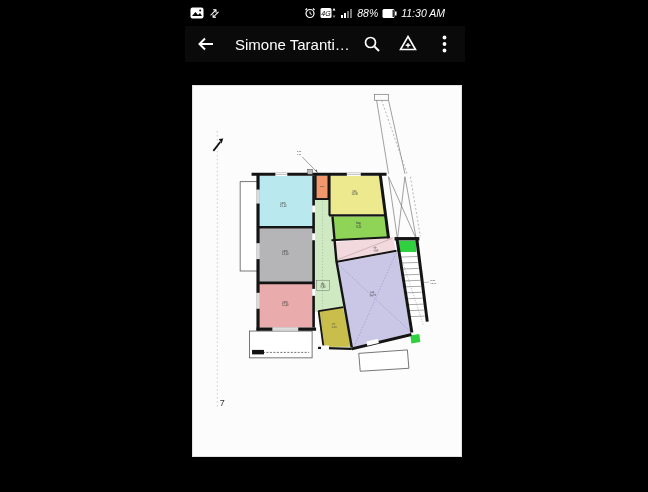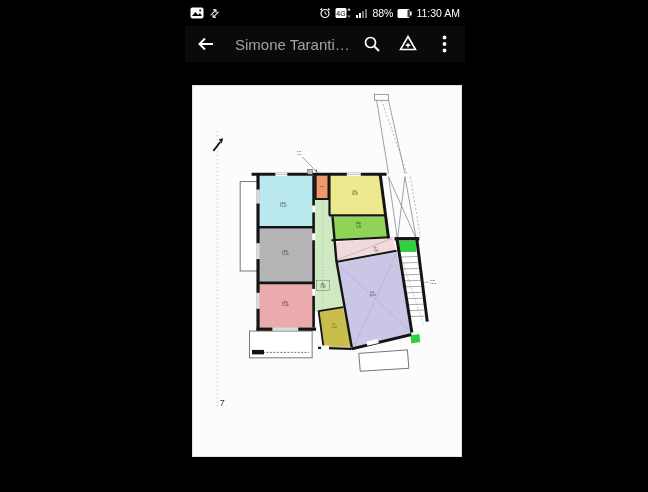--- a/index.html
+++ b/index.html
@@ -3,27 +3,27 @@
 <meta charset="utf-8">
 <style>
   html,body{margin:0;padding:0;background:#000;}
   .stage{position:relative;width:648px;height:492px;background:#000;overflow:hidden;
          font-family:"Liberation Sans",sans-serif;}
   .screen{position:absolute;left:185px;top:0;width:280px;height:492px;background:#000;}
   
   .status-bar{position:absolute;left:0;top:0;width:100%;height:26px;background:#000;
               display:flex;align-items:center;color:#fff;font-size:10.5px;}
   .sb-left{display:flex;align-items:center;gap:6px;margin-left:5px;}
-  .sb-right{display:flex;align-items:center;gap:4px;margin-left:auto;margin-right:5px;}
+  .sb-right{display:flex;align-items:center;gap:4px;margin-left:auto;margin-right:20px;font-style:italic;}
   .sb-txt{color:#fff;letter-spacing:0;}
   .sync-glyph{display:inline-block;transform:rotate(-45deg);font-size:11px;color:#fff;}
   
   .app-bar{position:absolute;left:0;top:26px;width:100%;height:36px;background:#0a0a0a;
            display:flex;align-items:center;color:#eee;}
-  .ab-title{font-size:15px;color:#a3a3a3;margin-left:16px;white-space:nowrap;overflow:hidden;
+  .ab-title{font-size:15px;color:#ffffff;margin-left:16px;white-space:nowrap;overflow:hidden;
             max-width:128px;}
   .ab-icons{display:flex;align-items:center;gap:14px;margin-left:auto;margin-right:10px;}
   .icon-btn{width:22px;height:22px;display:flex;align-items:center;justify-content:center;}
   .back-btn{width:26px;height:26px;margin-left:8px;display:flex;align-items:center;justify-content:center;}
   
   .viewer{position:absolute;left:0;top:62px;width:280px;height:430px;background:#000;}
   .page{position:absolute;left:7px;top:23px;width:270px;height:372px;background:#fcfcfc;
         border:1px solid #e2e2e2;box-sizing:border-box;}
   .plan-svg{position:absolute;left:0;top:0;width:268px;height:370px;}
   .tinytxt{font-family:"Liberation Sans",sans-serif;fill:#333;}

